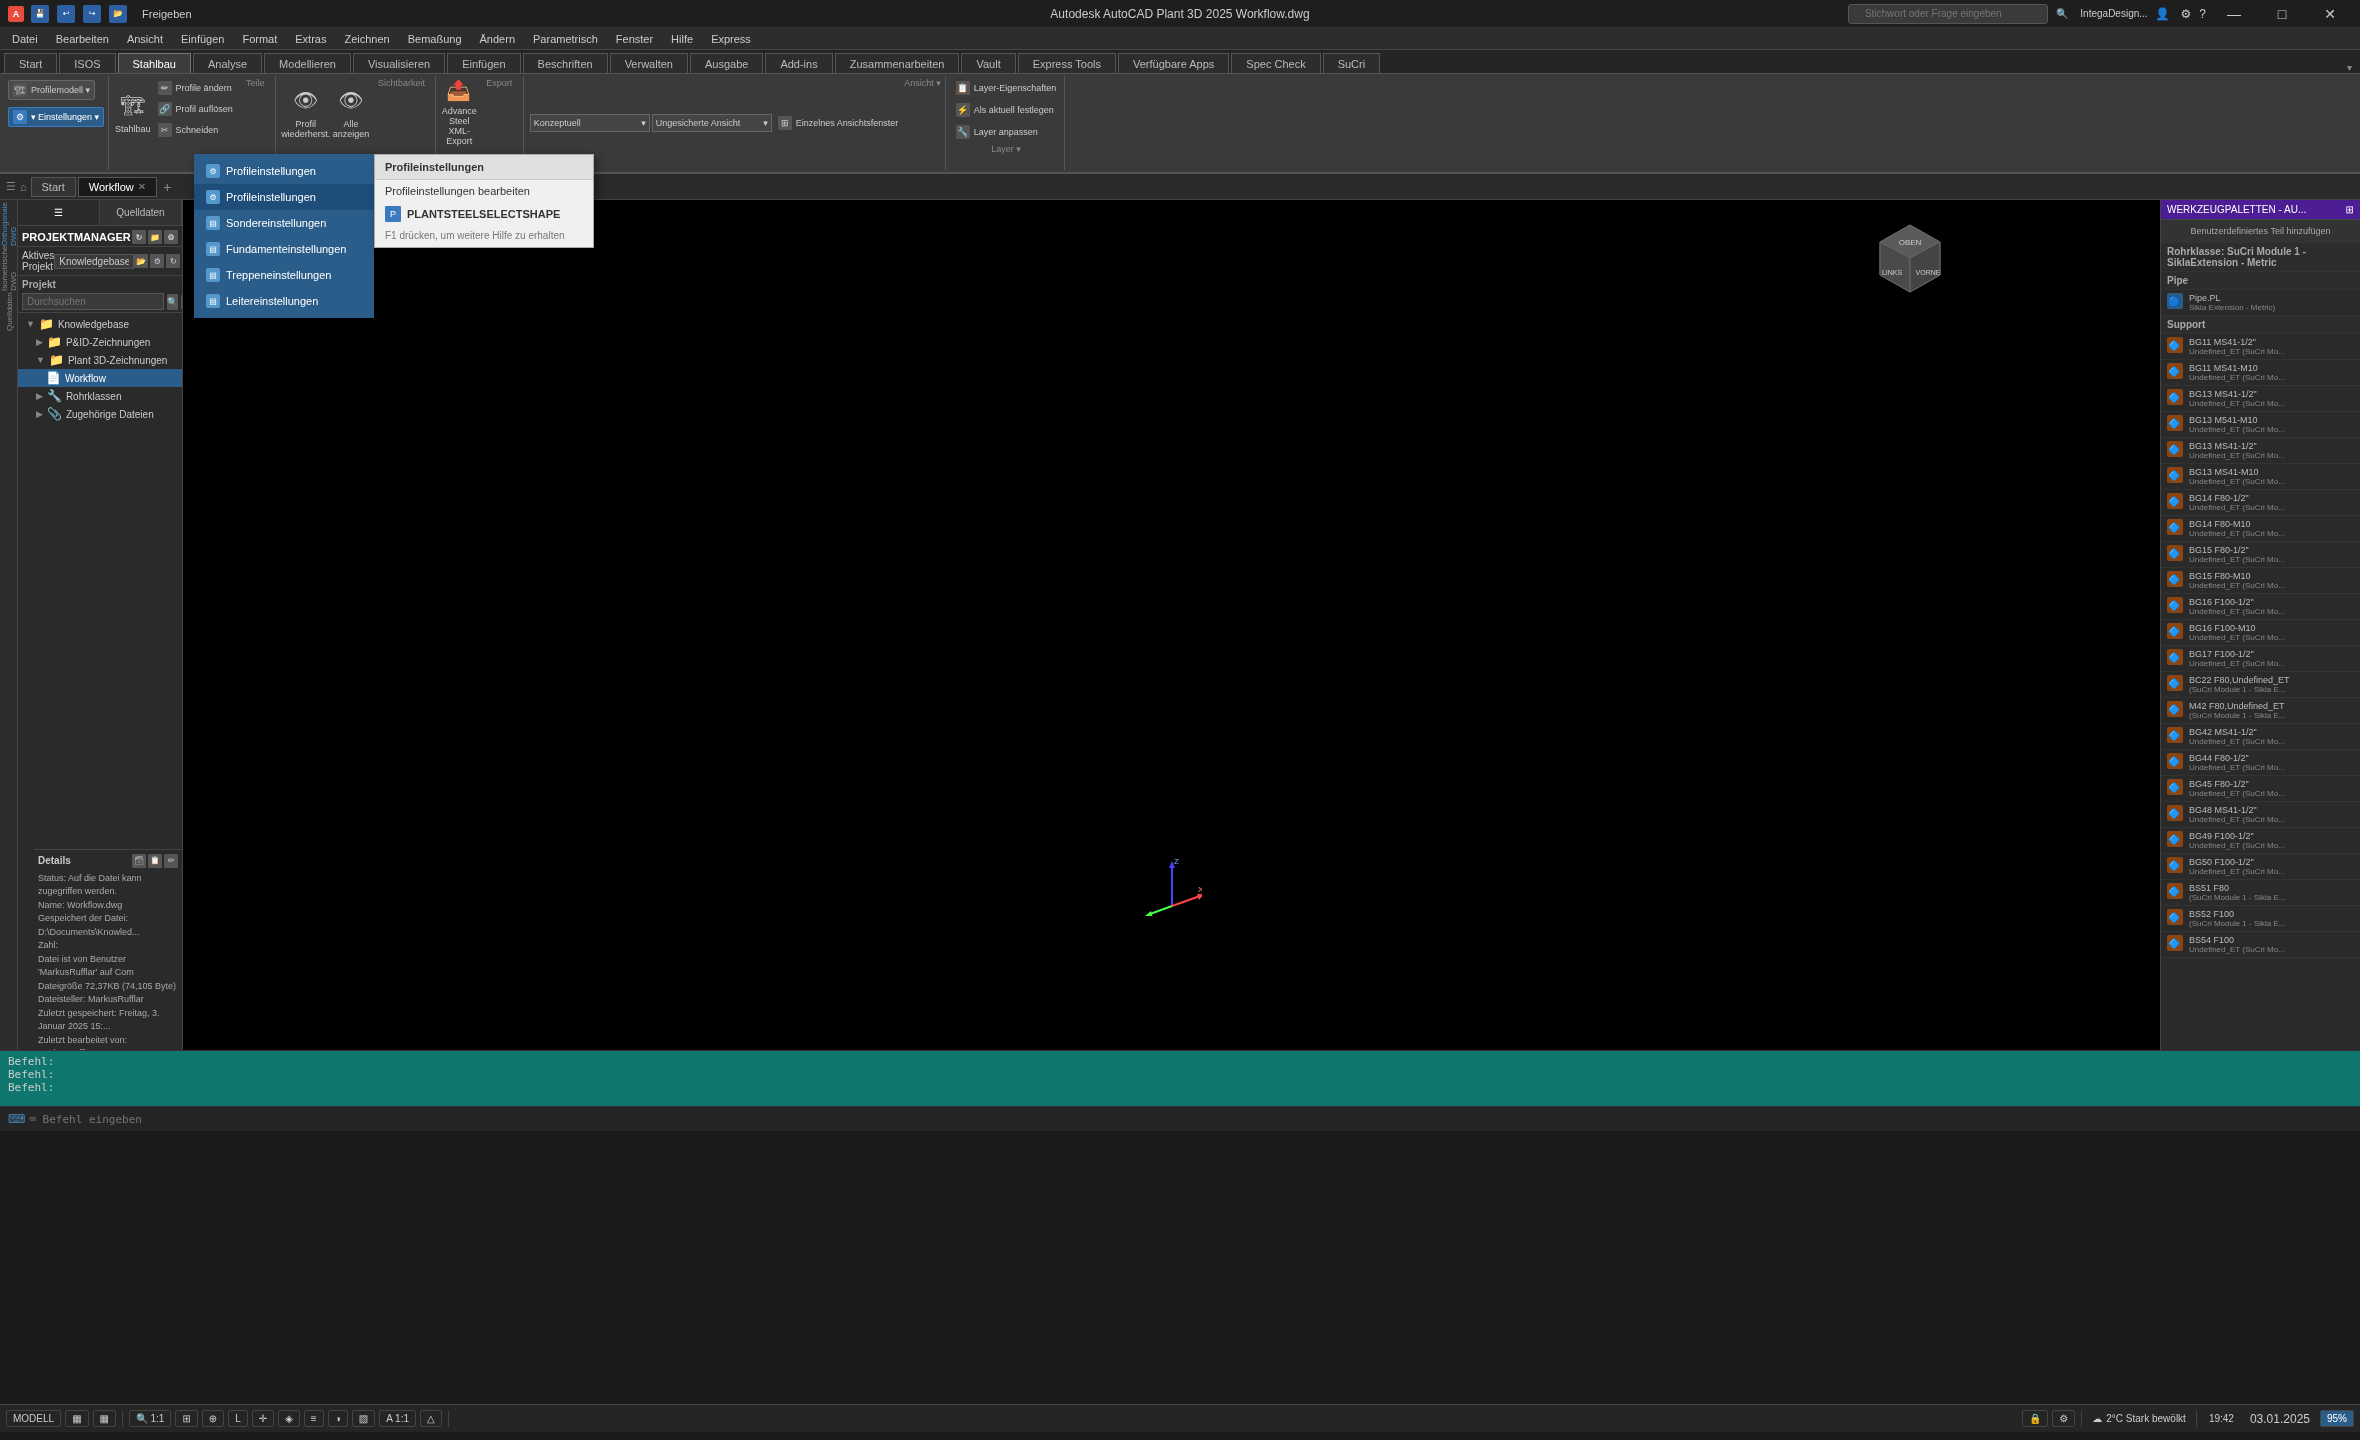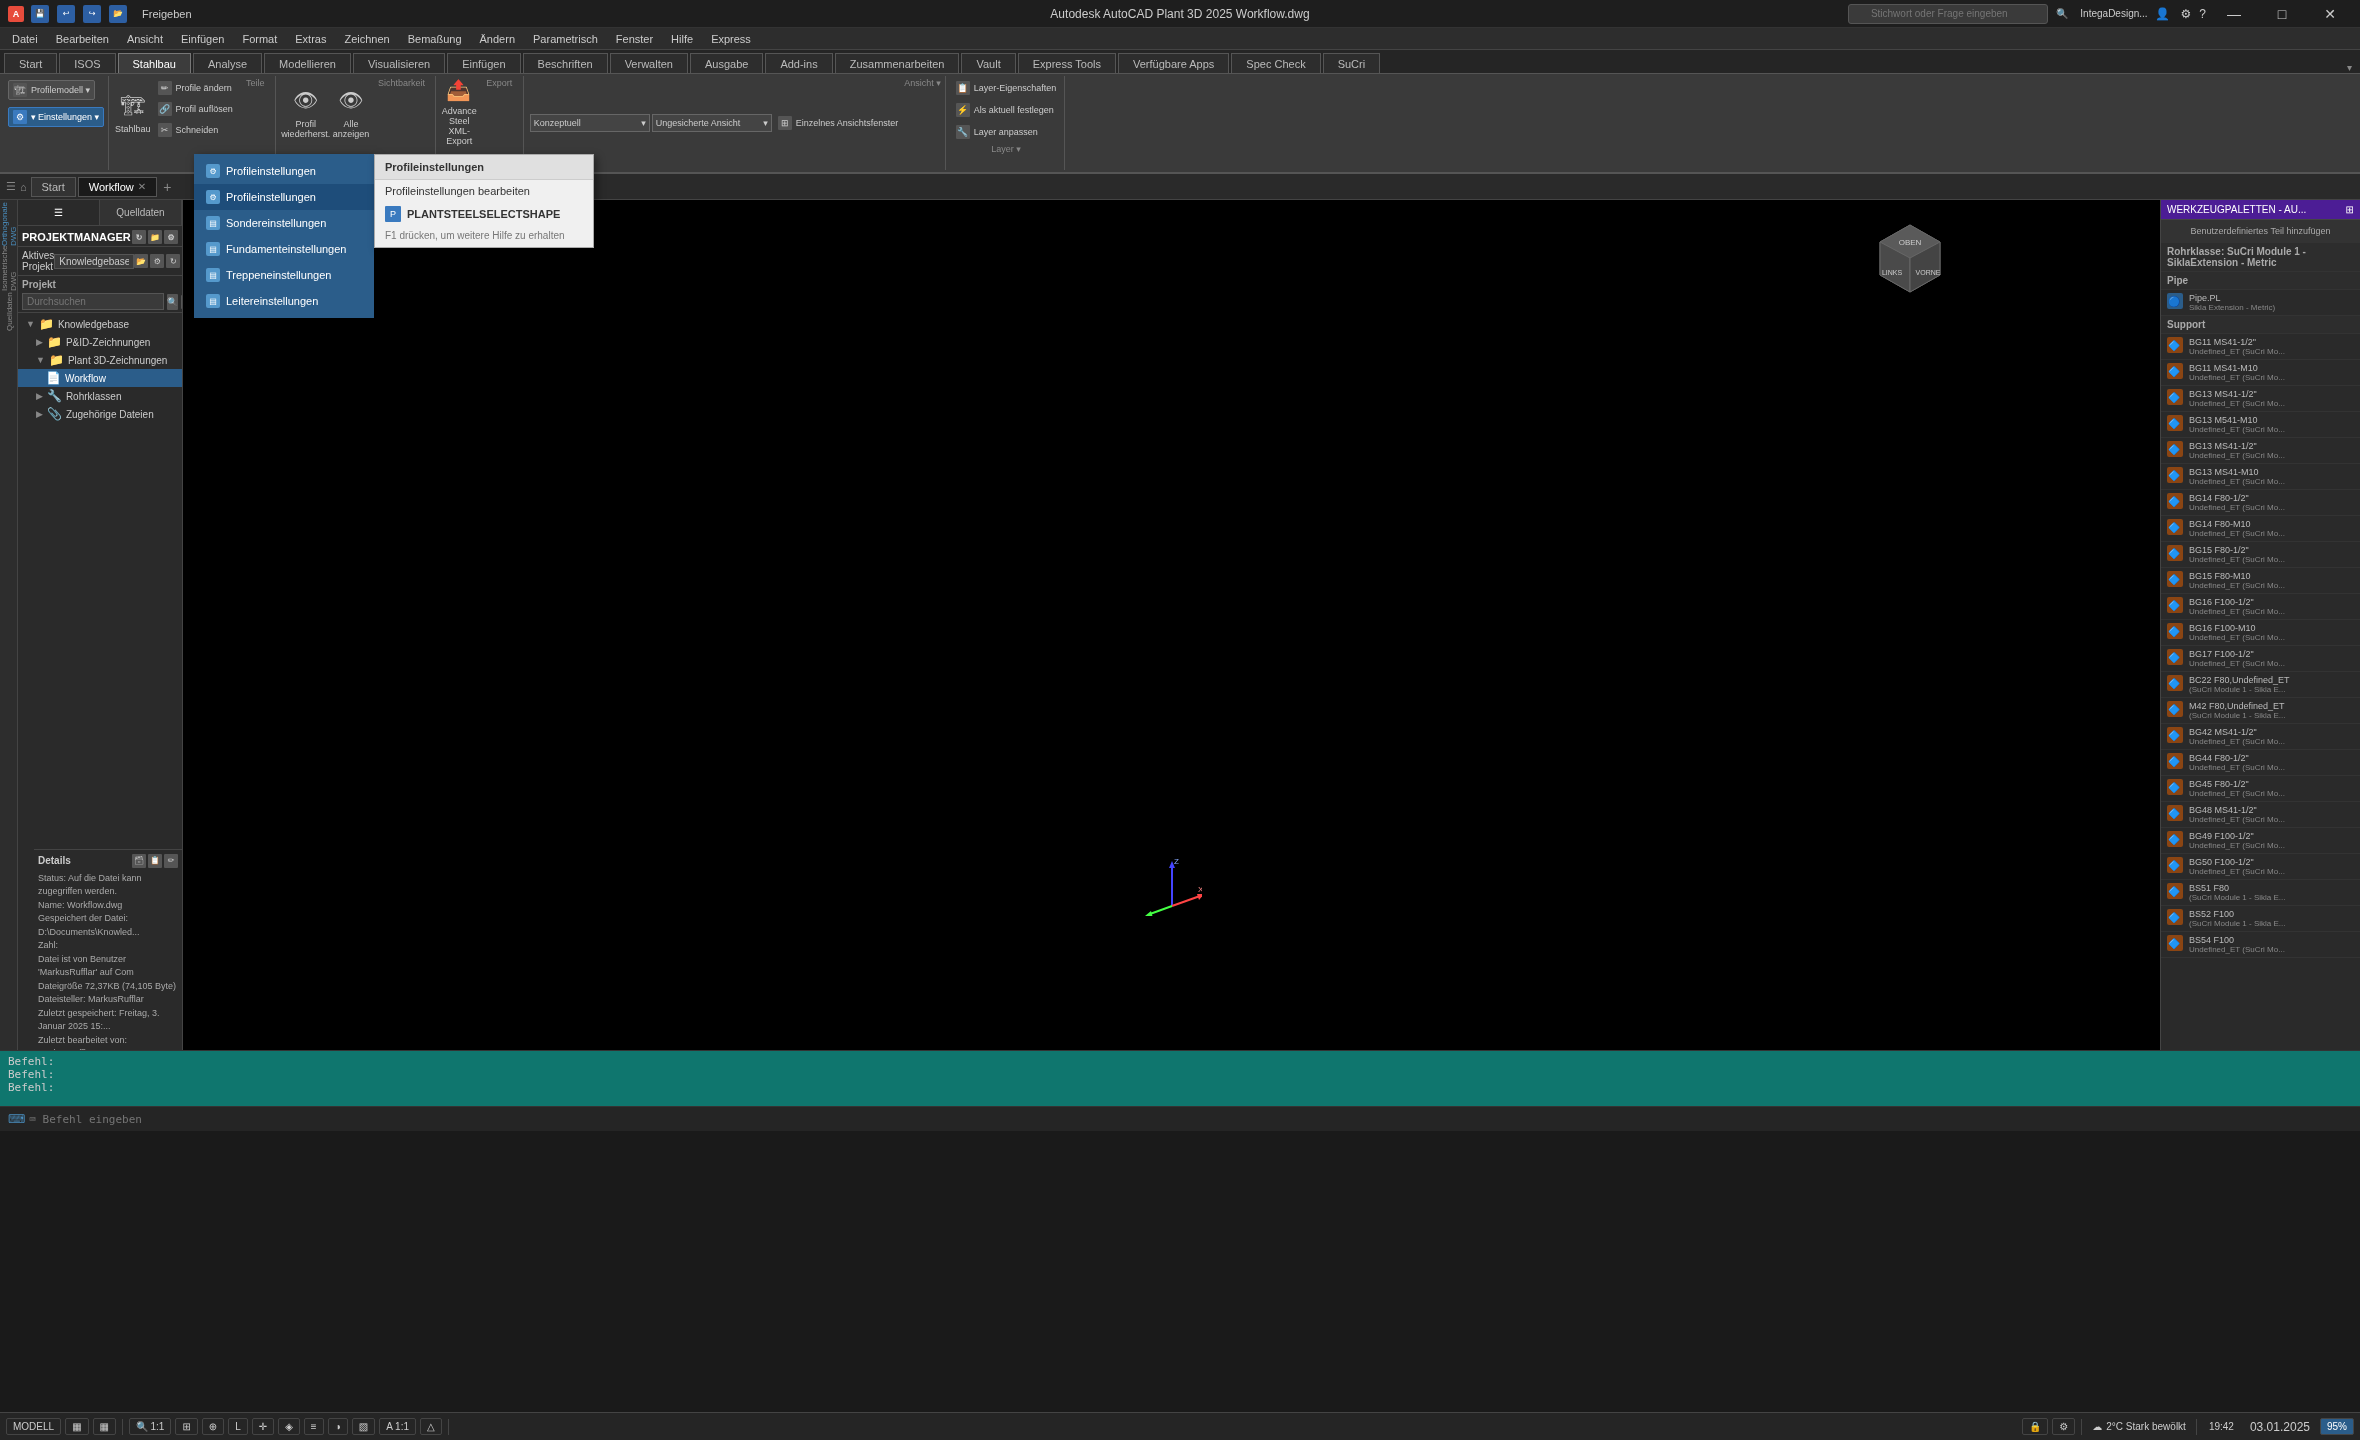--- a/index.html
+++ b/index.html
@@ -46,21 +46,21 @@
     }
     .titlebar-center {
       font-size: 12px; color: #ccc;
       position: absolute; left: 50%; transform: translateX(-50%);
     }
     .titlebar-right {
       display: flex; align-items: center; gap: 4px;
     }
     .titlebar-search {
       background: #3a3a3a; border: 1px solid #555; border-radius: 3px;
-      color: #ccc; font-size: 10px; padding: 2px 22px; width: 200px; height: 20px;
+      color: #ccc; font-size: 10px; padding: 2px 16px; width: 200px; height: 20px;
     }
     .titlebar-btn {
       width: 44px; height: 28px;
       background: transparent; border: none; color: #ccc;
       font-size: 14px; cursor: pointer; display: flex; align-items: center; justify-content: center;
     }
 
     
     #menubar {
       height: 22px;
@@ -364,21 +364,21 @@
     }
     .cmd-input {
       background: transparent; border: none; color: #ccc;
       font-size: 11px; flex: 1; outline: none;
       font-family: monospace;
     }
 
     
     #statusbar {
       position: absolute;
-      bottom: 0; left: 0; right: 0;
+      bottom: 8px; left: 0; right: 0;
       height: 28px;
       background: #252525;
       border-top: 1px solid #444;
       display: flex; align-items: center;
       padding: 0 6px; gap: 4px;
       font-size: 10px; color: #ccc;
     }
     .sb-item {
       padding: 2px 6px; border: 1px solid #444; border-radius: 2px;
       font-size: 10px; cursor: pointer;

